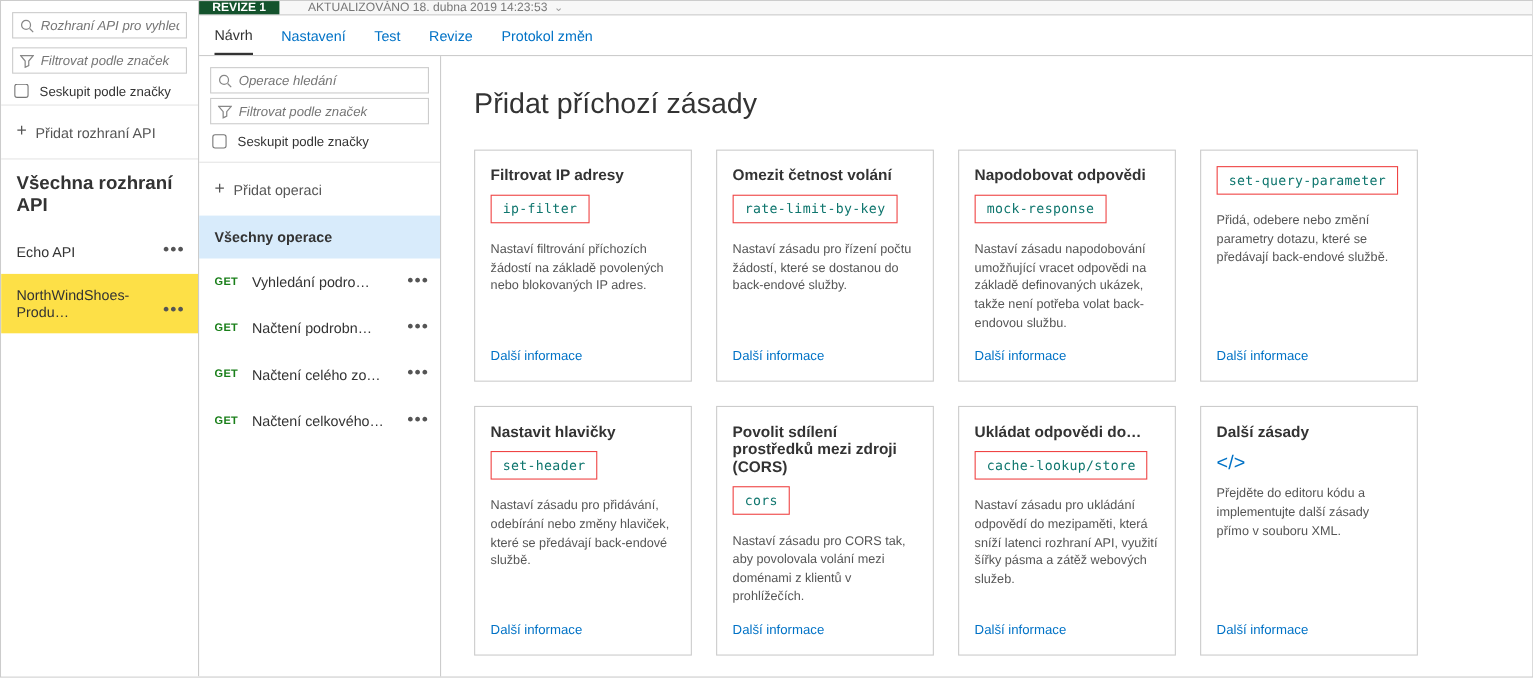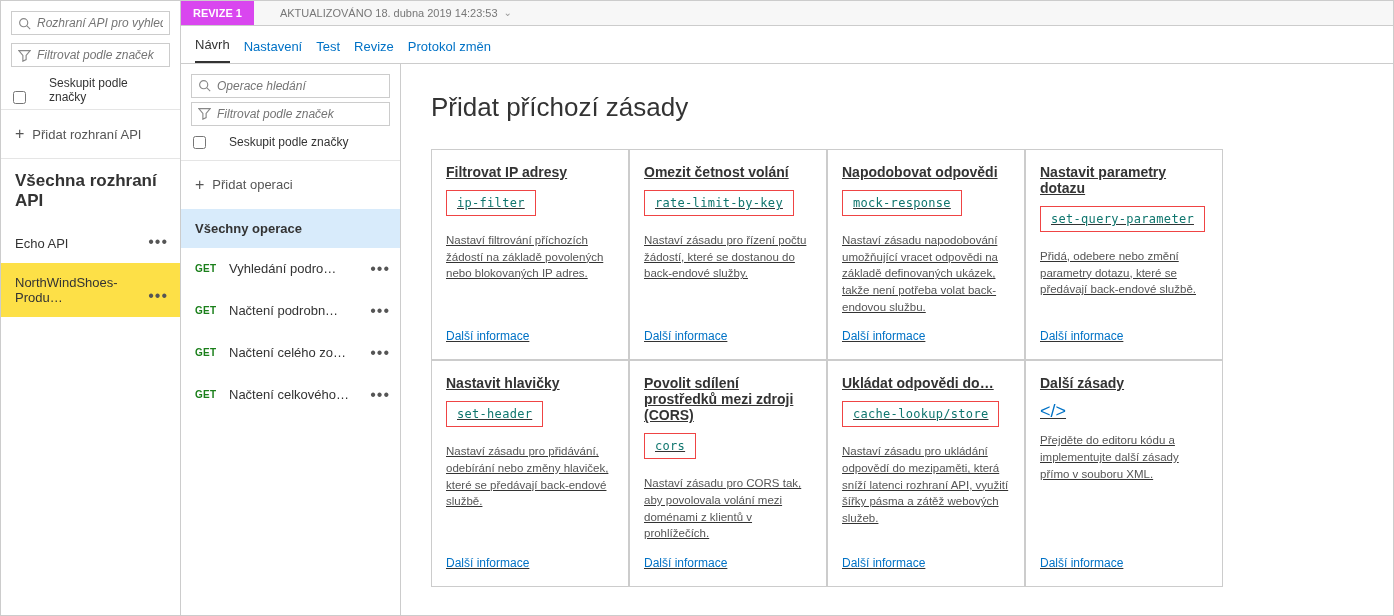--- a/index.html
+++ b/index.html
@@ -38,22 +38,22 @@
     border: none;
     outline: none;
     font-size: 12px;
     font-style: italic;
     color: #888;
     width: 100%;
     background: transparent;
   }
   .checkbox-row {
     display: flex;
-    align-items: flex-end;
-    gap: 23px;
+    align-items: flex-start;
+    gap: 10px;
     padding: 5px 12px;
     font-size: 12px;
     color: #333;
   }
   .checkbox-row input { margin:0; }
   .divider { height:1px; background:#e5e5e5; margin:0; }
 
   .add-api-row {
     display:flex; align-items:center; gap:8px;
     padding: 16px 14px; color:#555; font-size:13px;
@@ -82,37 +82,37 @@
   }
 
   .topbar {
     height: 25px;
     display:flex; align-items:center;
     border-bottom:1px solid #ccc;
     background:#f7f7f7;
     font-size:11px;
   }
   .rev-badge {
-    background:#d946ef; color:#fff;
+    background:#14532d; color:#fff;
     padding: 0 12px;
     height:100%;
     display:flex; align-items:center;
     font-weight:600;
     font-size:11px;
   }
   .topbar .updated { color:#777; padding-left:26px; display:flex; align-items:center; gap:6px;}
   .chev { font-size:10px; color:#999;}
 
   .tabs {
-    display:flex; gap:14px;
+    display:flex; gap:26px;
     padding: 10px 14px 0 14px;
     border-bottom:1px solid #ccc;
     font-size:13px;
     height:38px;
-    align-items:flex-end;
+    align-items:center;
   }
   .tab { color:#0072c6; cursor:pointer; padding-bottom:9px;}
   .tab.active { color:#333; border-bottom:2px solid #333; }
 
   .mid-body { padding:6px 0 0 0; }
   .mid-body .search-box,
   .mid-body .tag-box { margin:4px 10px; }
   .mid-body .checkbox-row { padding:5px 12px; }
   .mid-body .divider2 { height:1px; background:#e5e5e5; margin-top:6px;}
 
@@ -142,21 +142,21 @@
     flex:1;
     display:flex; flex-direction:column;
     overflow:hidden;
   }
   .content-scroll { padding: 28px 30px; overflow:auto; flex:1;}
   .page-title { font-size:26px; font-weight:400; color:#333; margin-bottom:26px;}
 
   .cards {
     display:grid;
     grid-template-columns: repeat(4, 198px);
-    text-decoration: underline;
+    gap: 22px;
   }
   .card {
     border:1px solid #ccc;
     padding:14px 14px 16px 14px;
     display:flex; flex-direction:column;
     background:#fff;
     min-height:170px;
   }
   .card-title { font-size:14px; font-weight:600; margin-bottom:10px; color:#333;}
   .card-tag {
@@ -316,21 +316,20 @@
   <div class="card-desc">Nastaví zásadu pro řízení počtu žádostí, které se dostanou do back-endové služby.</div>
   <div class="card-link">Další informace</div>
               </div>
               <div class="card">
                 <div class="card-title">Napodobovat odpovědi</div>
   <span class="card-tag">mock-response</span>
   <div class="card-desc">Nastaví zásadu napodobování umožňující vracet odpovědi na základě definovaných ukázek, takže není potřeba volat back-endovou službu.</div>
   <div class="card-link">Další informace</div>
               </div>
               <div class="card">
-                <div class="card-title">Nastavit parametry dotazu</div>
   <span class="card-tag">set-query-parameter</span>
   <div class="card-desc">Přidá, odebere nebo změní parametry dotazu, které se předávají back-endové službě.</div>
   <div class="card-link">Další informace</div>
               </div>
               <div class="card">
                 <div class="card-title">Nastavit hlavičky</div>
   <span class="card-tag">set-header</span>
   <div class="card-desc">Nastaví zásadu pro přidávání, odebírání nebo změny hlaviček, které se předávají back-endové službě.</div>
   <div class="card-link">Další informace</div>
               </div>

